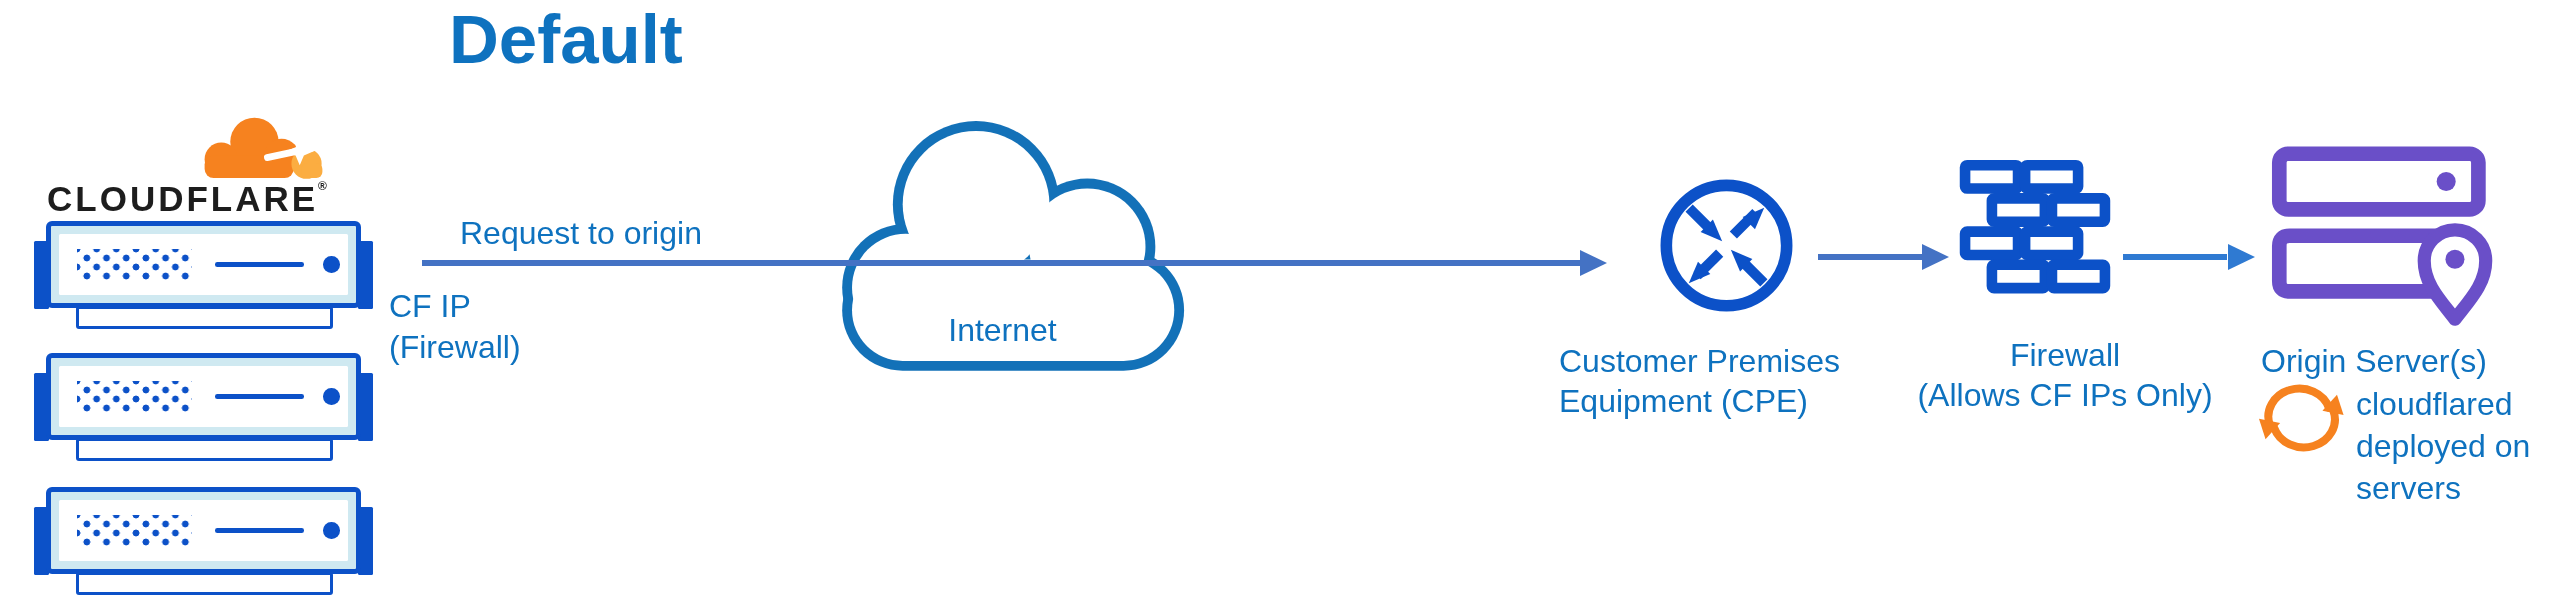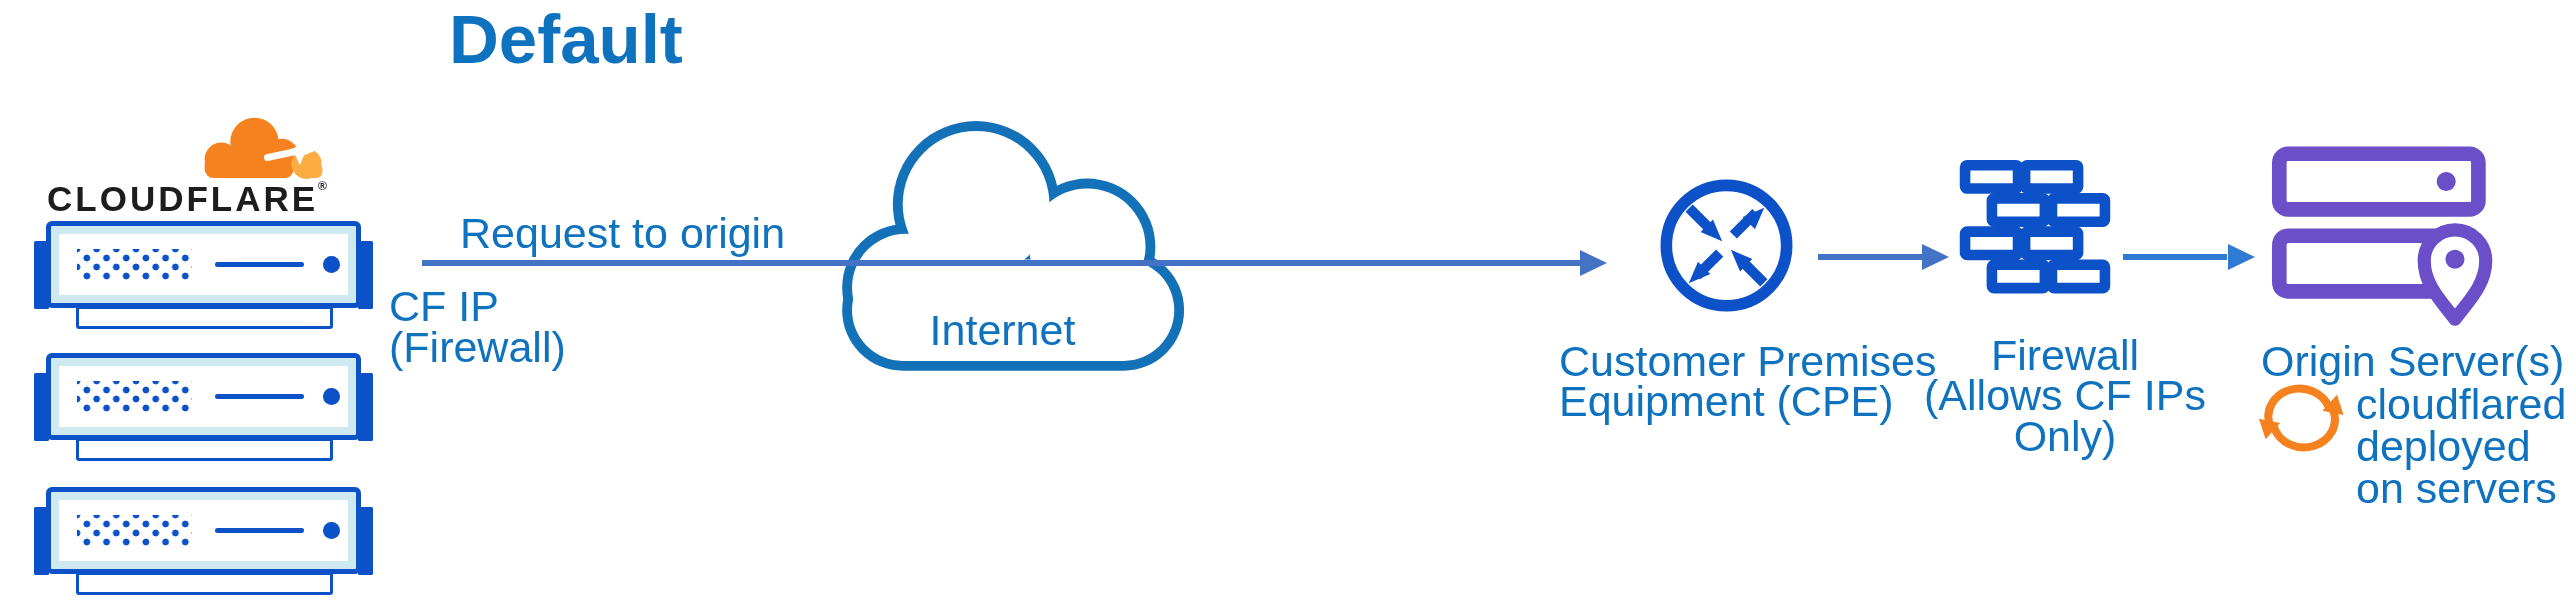--- a/index.html
+++ b/index.html
@@ -12,21 +12,21 @@
     --purple:#6a4fc8;
     --orange:#f6821f;
     --orange-light:#fbad41;
     --wordmark-black:#1d1d1d;
   }
   *{margin:0;padding:0;box-sizing:border-box;}
   html,body{background:#fff;}
   body{font-family:"Liberation Sans", sans-serif;}
   #stage{position:relative;width:2576px;height:614px;background:#fff;overflow:hidden;}
 
-  .label{position:absolute;color:var(--text-blue);font-size:43px;line-height:41px;white-space:pre;}
+  .label{position:absolute;color:var(--text-blue);font-size:32px;line-height:41px;white-space:pre;}
   .label.center{text-align:center;white-space:normal;}
 
   #title{position:absolute;left:449px;top:7.6px;font-size:69px;line-height:64px;font-weight:600;color:var(--text-blue);}
 
   
   #wordmark{position:absolute;left:47px;top:179px;color:var(--wordmark-black);font-weight:700;font-size:35px;letter-spacing:3px;white-space:nowrap;}
   #wordmark sup{font-size:12px;vertical-align:21px;letter-spacing:0;}
 
   
   .server{position:absolute;left:34px;width:339px;height:107px;}

